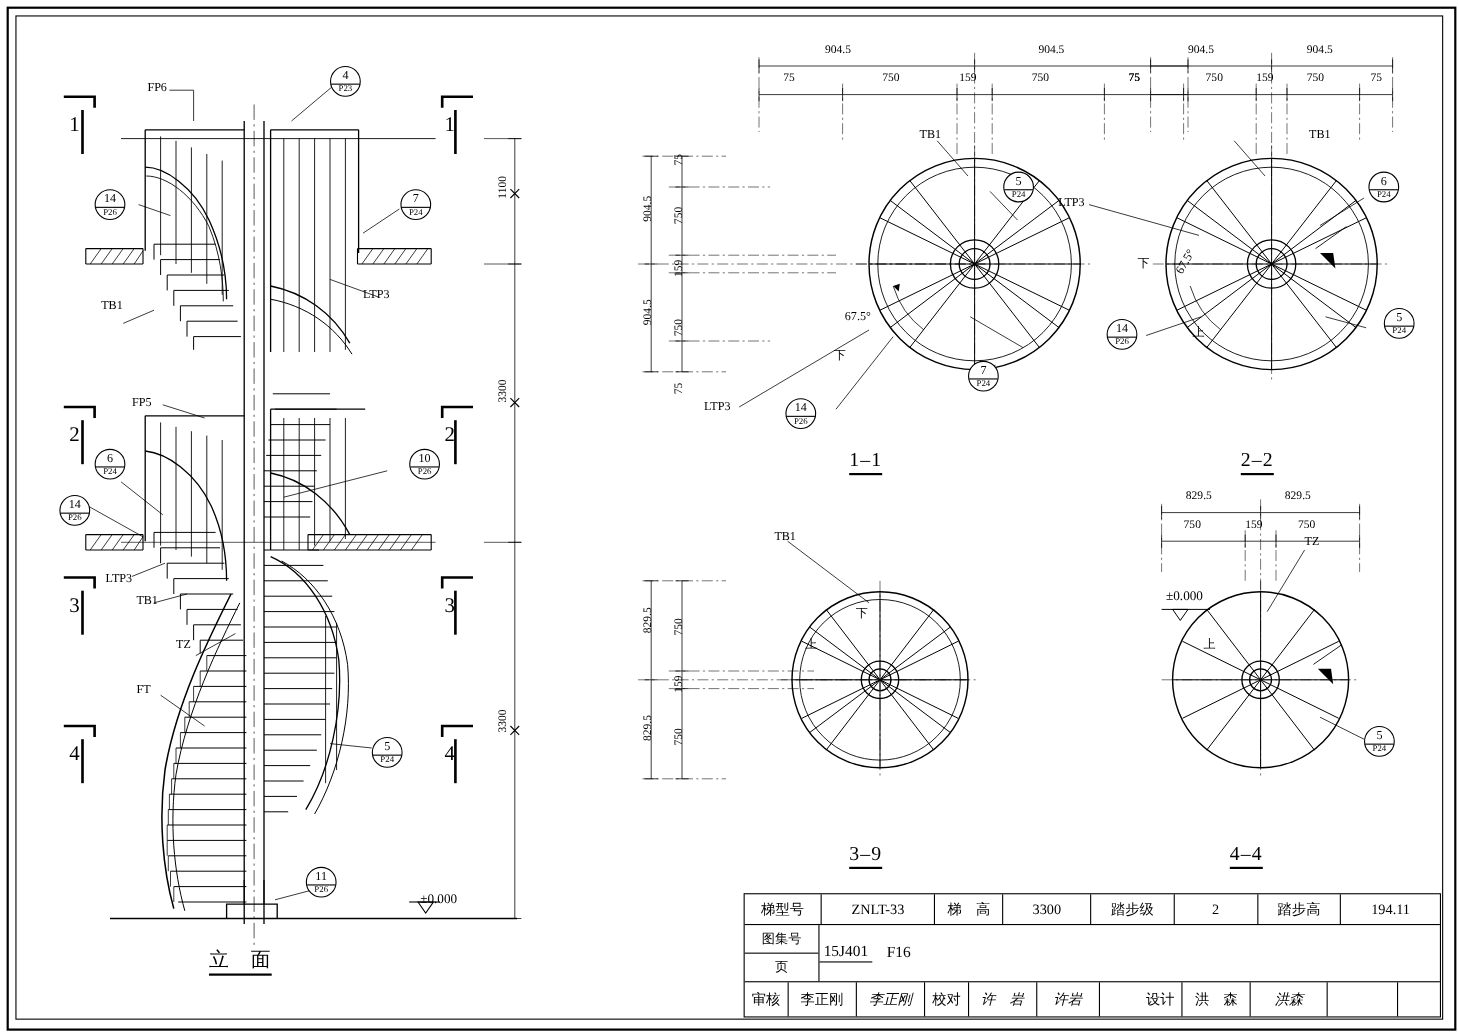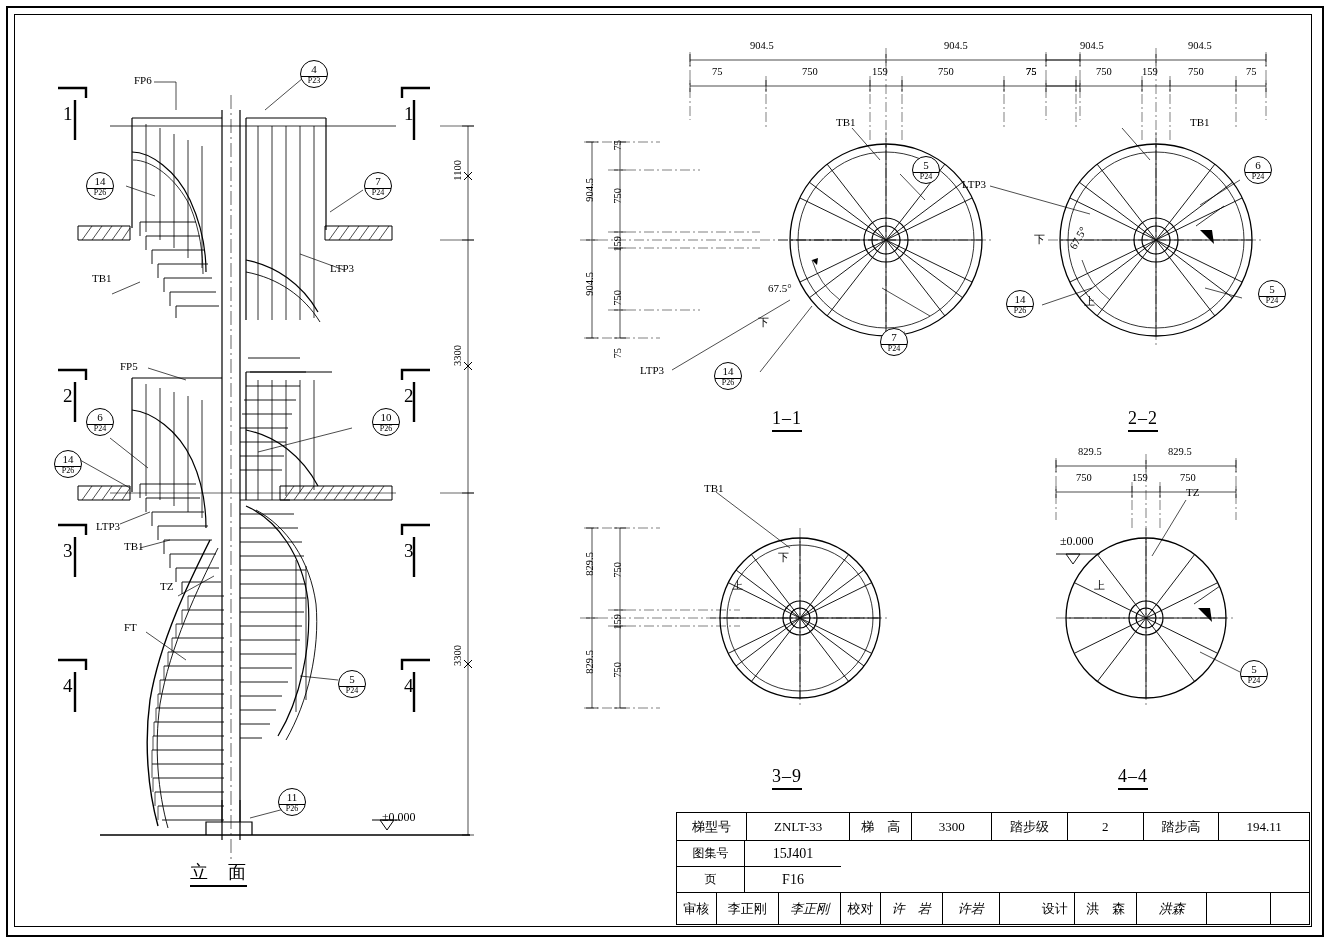--- a/index.html
+++ b/index.html
@@ -484,21 +484,21 @@
       <div class="tb-cell mono" style="width:76px;">2</div>
       <div class="tb-cell" style="width:76px;">踏步高</div>
       <div class="tb-cell mono" style="width:90px;text-align:center;">194.11</div>
     </div>
 
     <div class="tb-row" style="height:52px;">
       <div class="tb-cell" style="width:68px;height:100%;flex-direction:column;padding:0;">
         <div style="flex:1;display:flex;align-items:center;justify-content:center;width:100%;border-bottom:1.5px solid #000;box-sizing:border-box;font-size:12px;">图集号</div>
         <div style="flex:1;display:flex;align-items:center;justify-content:center;width:100%;font-size:12px;">页</div>
       </div>
-      <div class="tb-cell" style="width:96px;height:100%;flex-direction:column;padding:0;">
+      <div class="tb-cell" style="width:96px;height:100%;flex-direction:row;padding:0;">
         <div style="flex:1;display:flex;align-items:center;justify-content:center;width:100%;border-bottom:1.5px solid #000;box-sizing:border-box;font-size:14px;">15J401</div>
         <div style="flex:1;display:flex;align-items:center;justify-content:center;width:100%;font-size:14px;">F16</div>
       </div>
     </div>
 
     <div class="tb-row" style="height:31px;border-bottom:none;">
       <div class="tb-cell" style="width:42px;">审核</div>
       <div class="tb-cell" style="width:66px;">李正刚</div>
       <div class="tb-cell sig" style="width:66px;">李正刚</div>
       <div class="tb-cell" style="width:42px;">校对</div>

